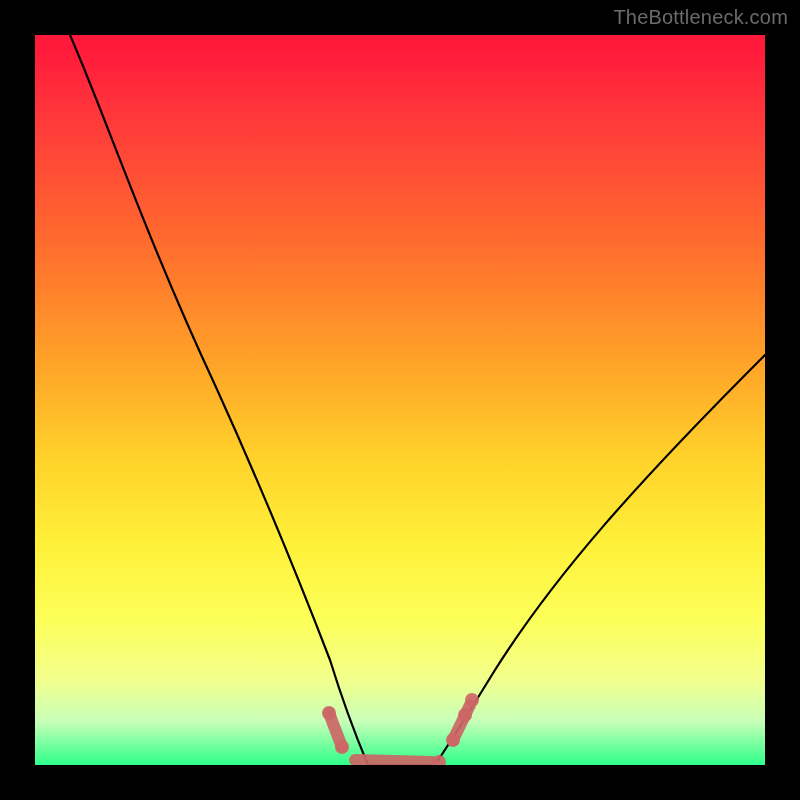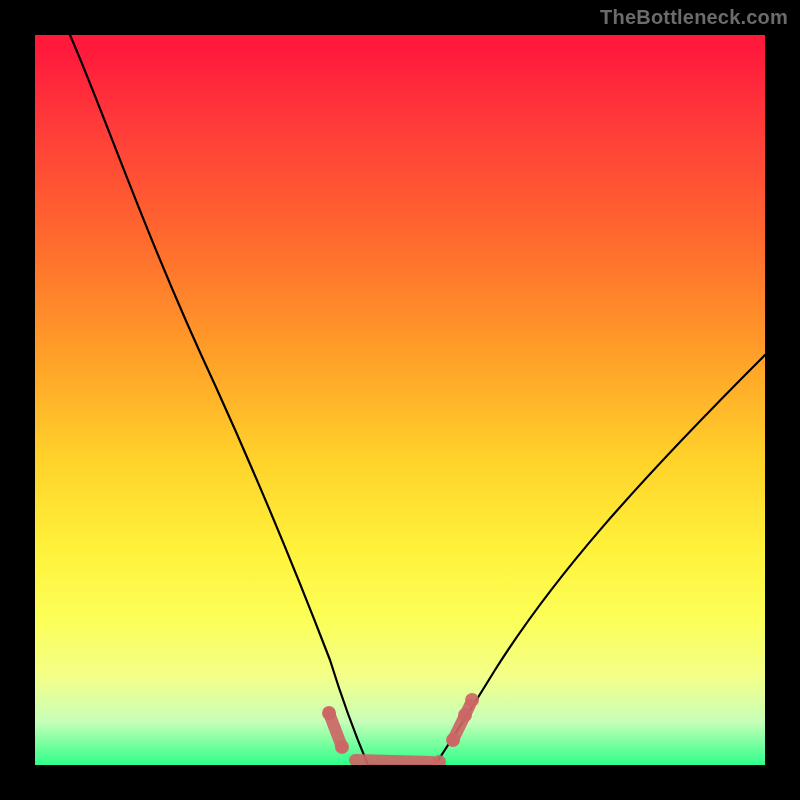--- a/index.html
+++ b/index.html
@@ -38,21 +38,21 @@
       #2eff8a 100%
     );
     overflow: hidden;
   }
   .watermark {
     position: absolute;
     top: 6px;
     right: 12px;
     color: #6b6b6b;
     font-size: 20px;
-    font-weight: 700;
+    font-weight: 400;
     letter-spacing: 0.2px;
     user-select: none;
   }
   svg.curves {
     position: absolute;
     left: 0;
     top: 0;
     width: 730px;
     height: 730px;
     overflow: visible;

